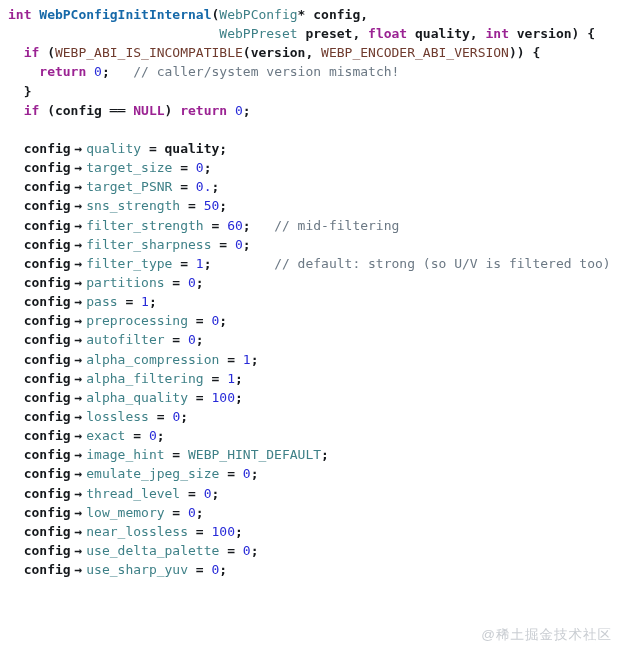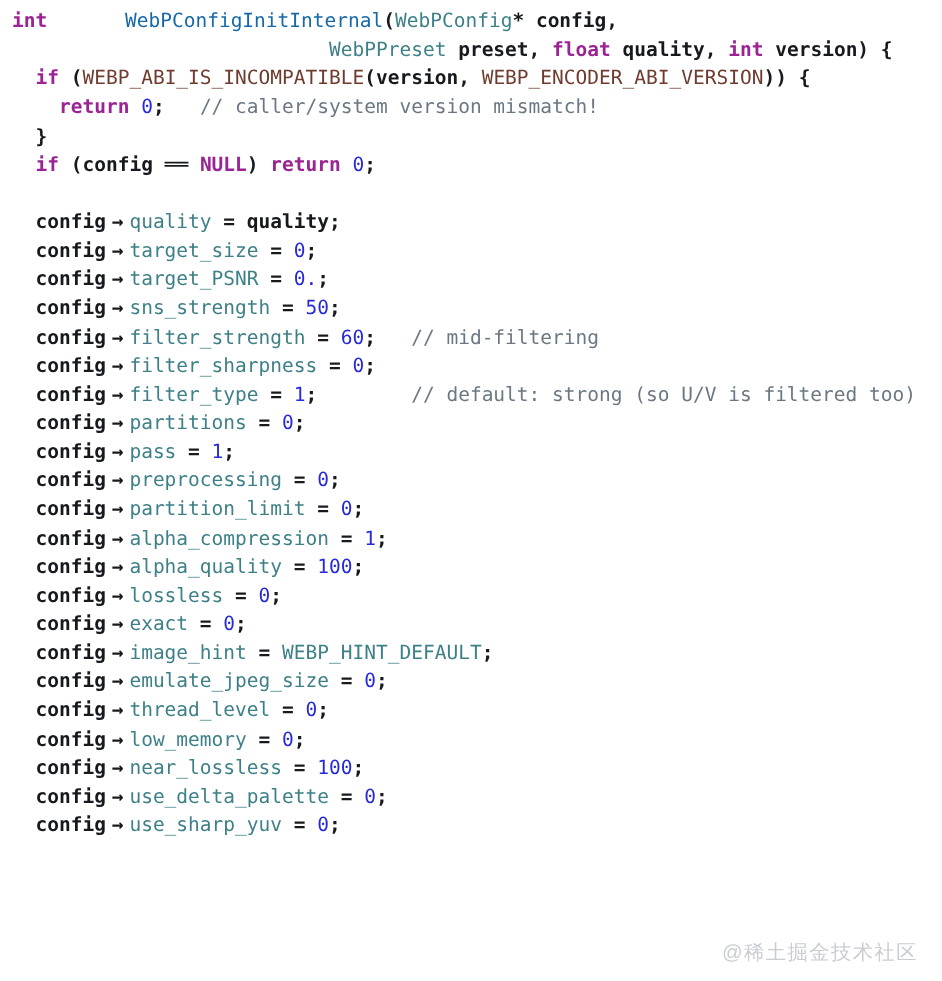--- a/index.html
+++ b/index.html
@@ -19,21 +19,21 @@
   .code-line {
     height: 19.15px;
     line-height: 19.15px;
     font-size: 13px;
     white-space: pre;
     font-family: "DejaVu Sans Mono", monospace;
   }
   
   .tok-p { color: var(--plain, #16191d); font-weight: 600; }
   .tok-k { color: var(--keyword, #9b2393); font-weight: 700; }
-  .tok-f { color: var(--function, #1669a9); font-weight: 400; margin-left: 44px; }
+  .tok-f { color: var(--function, #1669a9); font-weight: 700; }
   .tok-t { color: var(--type, #3e8087); font-weight: 400; }
   .tok-m { color: var(--macro, #6f3b2e); font-weight: 400; }
   .tok-n { color: var(--number, #272ad8); font-weight: 500; }
   .tok-c { color: var(--comment, #6b7884); font-weight: 400; }
   .tok-a {
     color: var(--plain, #16191d); font-weight: 600;
     display: inline-block; width: 2ch; text-align: center;
   }
   .tok-e { color: var(--plain, #16191d); font-weight: 600; letter-spacing: 0; }
   .watermark {
@@ -61,22 +61,23 @@
       <div class="code-line"><span class="tok-p">  config</span><span class="tok-a">→</span><span class="tok-t">quality</span><span class="tok-p"> = quality;</span></div>
       <div class="code-line"><span class="tok-p">  config</span><span class="tok-a">→</span><span class="tok-t">target_size</span><span class="tok-p"> = </span><span class="tok-n">0</span><span class="tok-p">;</span></div>
       <div class="code-line"><span class="tok-p">  config</span><span class="tok-a">→</span><span class="tok-t">target_PSNR</span><span class="tok-p"> = </span><span class="tok-n">0.</span><span class="tok-p">;</span></div>
       <div class="code-line"><span class="tok-p">  config</span><span class="tok-a">→</span><span class="tok-t">sns_strength</span><span class="tok-p"> = </span><span class="tok-n">50</span><span class="tok-p">;</span></div>
       <div class="code-line"><span class="tok-p">  config</span><span class="tok-a">→</span><span class="tok-t">filter_strength</span><span class="tok-p"> = </span><span class="tok-n">60</span><span class="tok-p">;   </span><span class="tok-c">// mid-filtering</span></div>
       <div class="code-line"><span class="tok-p">  config</span><span class="tok-a">→</span><span class="tok-t">filter_sharpness</span><span class="tok-p"> = </span><span class="tok-n">0</span><span class="tok-p">;</span></div>
       <div class="code-line"><span class="tok-p">  config</span><span class="tok-a">→</span><span class="tok-t">filter_type</span><span class="tok-p"> = </span><span class="tok-n">1</span><span class="tok-p">;        </span><span class="tok-c">// default: strong (so U/V is filtered too)</span></div>
       <div class="code-line"><span class="tok-p">  config</span><span class="tok-a">→</span><span class="tok-t">partitions</span><span class="tok-p"> = </span><span class="tok-n">0</span><span class="tok-p">;</span></div>
       <div class="code-line"><span class="tok-p">  config</span><span class="tok-a">→</span><span class="tok-t">pass</span><span class="tok-p"> = </span><span class="tok-n">1</span><span class="tok-p">;</span></div>
       <div class="code-line"><span class="tok-p">  config</span><span class="tok-a">→</span><span class="tok-t">preprocessing</span><span class="tok-p"> = </span><span class="tok-n">0</span><span class="tok-p">;</span></div>
-      <div class="code-line"><span class="tok-p">  config</span><span class="tok-a">→</span><span class="tok-t">partition_limit</span><span class="tok-p"> = </span><span class="tok-n">0</span><span class="tok-p">;</span></div>
+      <div class="code-line"><span class="tok-p">  config</span><span class="tok-a">→</span><span class="tok-t">autofilter</span><span class="tok-p"> = </span><span class="tok-n">0</span><span class="tok-p">;</span></div>
       <div class="code-line"><span class="tok-p">  config</span><span class="tok-a">→</span><span class="tok-t">alpha_compression</span><span class="tok-p"> = </span><span class="tok-n">1</span><span class="tok-p">;</span></div>
+      <div class="code-line"><span class="tok-p">  config</span><span class="tok-a">→</span><span class="tok-t">alpha_filtering</span><span class="tok-p"> = </span><span class="tok-n">1</span><span class="tok-p">;</span></div>
       <div class="code-line"><span class="tok-p">  config</span><span class="tok-a">→</span><span class="tok-t">alpha_quality</span><span class="tok-p"> = </span><span class="tok-n">100</span><span class="tok-p">;</span></div>
       <div class="code-line"><span class="tok-p">  config</span><span class="tok-a">→</span><span class="tok-t">lossless</span><span class="tok-p"> = </span><span class="tok-n">0</span><span class="tok-p">;</span></div>
       <div class="code-line"><span class="tok-p">  config</span><span class="tok-a">→</span><span class="tok-t">exact</span><span class="tok-p"> = </span><span class="tok-n">0</span><span class="tok-p">;</span></div>
       <div class="code-line"><span class="tok-p">  config</span><span class="tok-a">→</span><span class="tok-t">image_hint</span><span class="tok-p"> = </span><span class="tok-t">WEBP_HINT_DEFAULT</span><span class="tok-p">;</span></div>
       <div class="code-line"><span class="tok-p">  config</span><span class="tok-a">→</span><span class="tok-t">emulate_jpeg_size</span><span class="tok-p"> = </span><span class="tok-n">0</span><span class="tok-p">;</span></div>
       <div class="code-line"><span class="tok-p">  config</span><span class="tok-a">→</span><span class="tok-t">thread_level</span><span class="tok-p"> = </span><span class="tok-n">0</span><span class="tok-p">;</span></div>
       <div class="code-line"><span class="tok-p">  config</span><span class="tok-a">→</span><span class="tok-t">low_memory</span><span class="tok-p"> = </span><span class="tok-n">0</span><span class="tok-p">;</span></div>
       <div class="code-line"><span class="tok-p">  config</span><span class="tok-a">→</span><span class="tok-t">near_lossless</span><span class="tok-p"> = </span><span class="tok-n">100</span><span class="tok-p">;</span></div>
       <div class="code-line"><span class="tok-p">  config</span><span class="tok-a">→</span><span class="tok-t">use_delta_palette</span><span class="tok-p"> = </span><span class="tok-n">0</span><span class="tok-p">;</span></div>
       <div class="code-line"><span class="tok-p">  config</span><span class="tok-a">→</span><span class="tok-t">use_sharp_yuv</span><span class="tok-p"> = </span><span class="tok-n">0</span><span class="tok-p">;</span></div>

